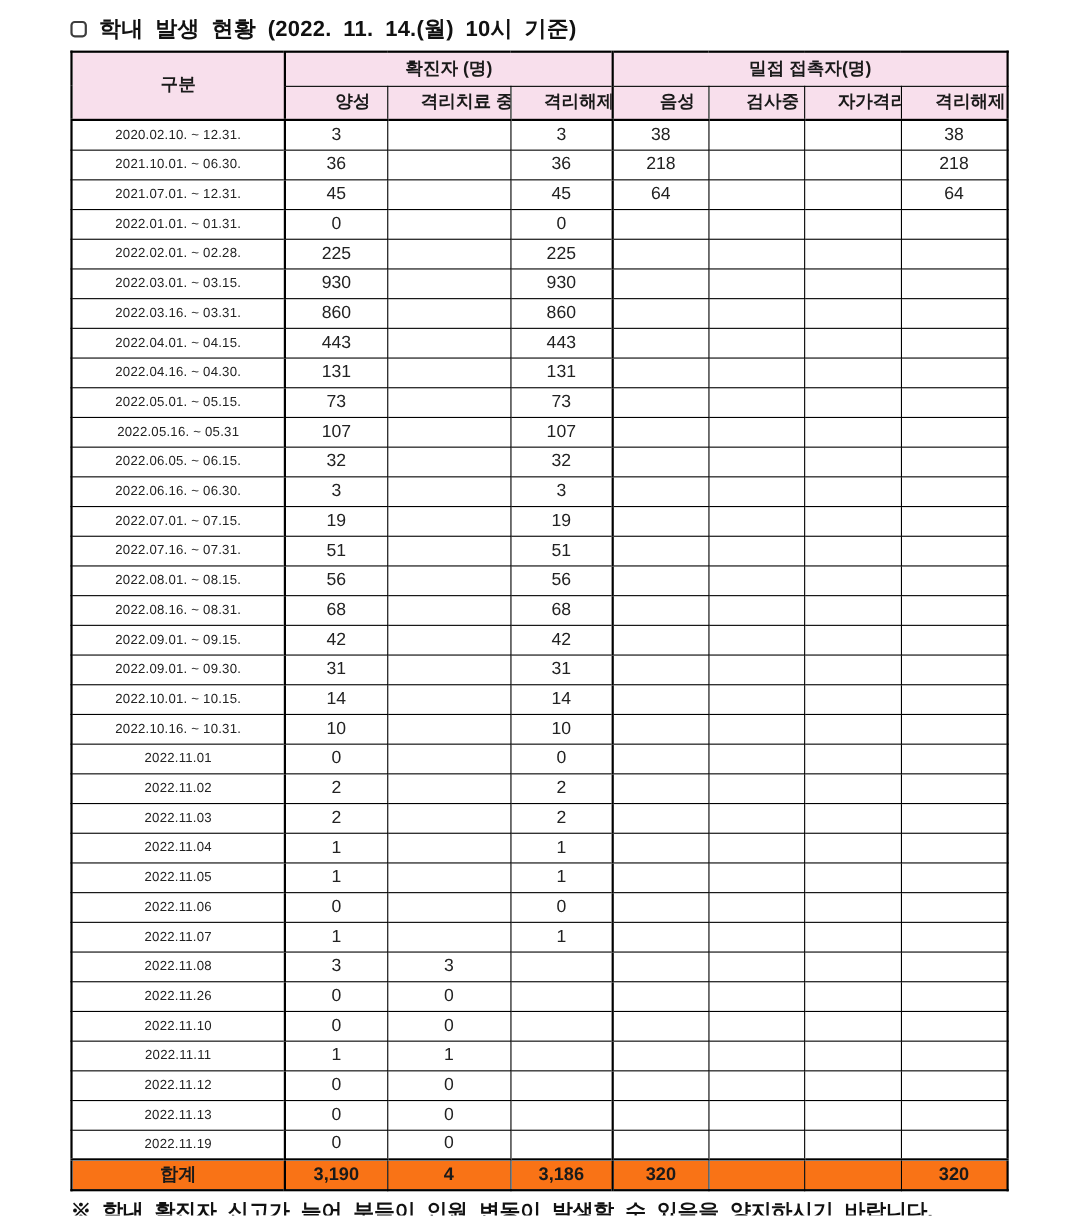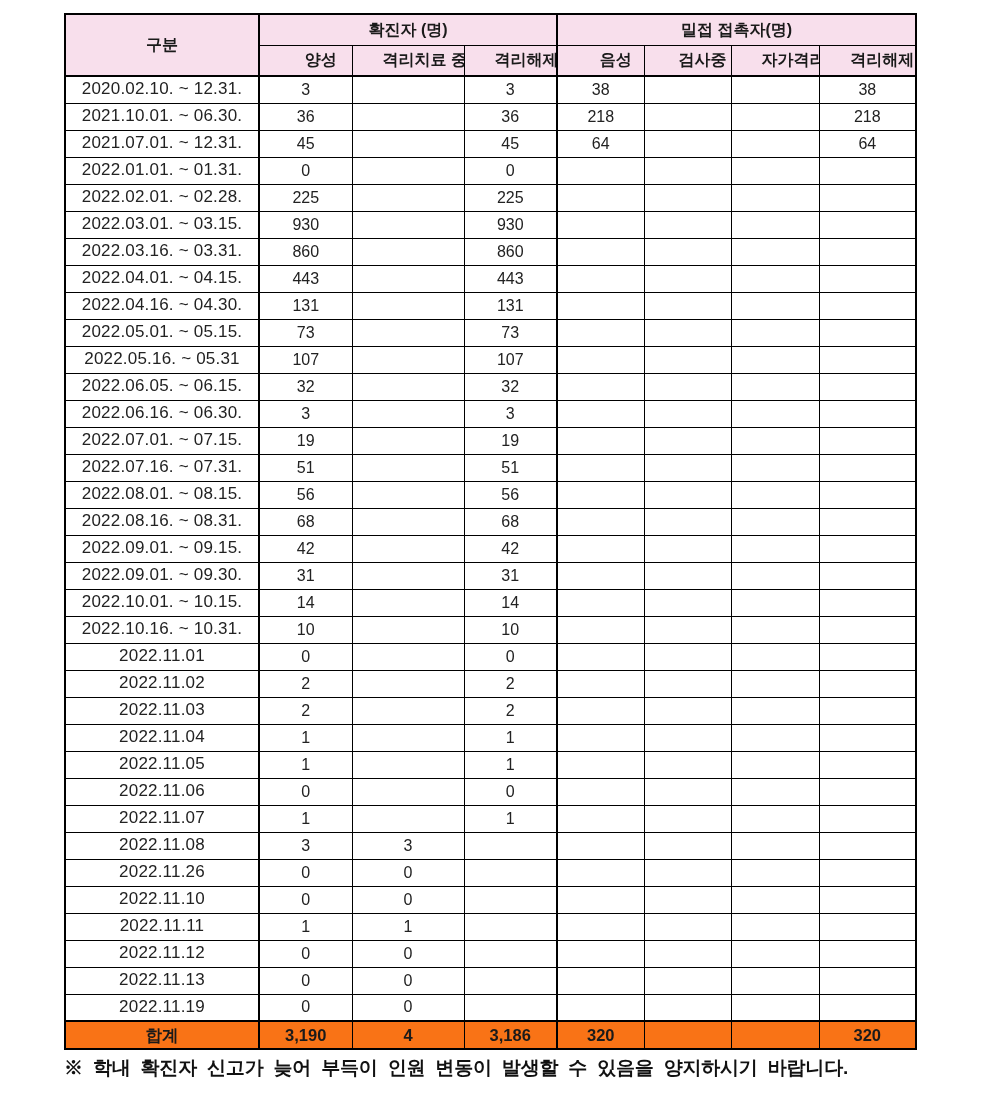--- a/index.html
+++ b/index.html
@@ -31,36 +31,40 @@
     border: 1px solid var(--border-color);
     text-align: center; vertical-align: middle;
     font-size: 16px; white-space: nowrap; overflow: hidden;
     padding: 0; line-height: 1.1;
   }
   thead th { background: var(--header-bg); font-weight: bold; height: 31px; }
   th.thick-left, td.thick-left { border-left: 2px solid var(--border-color); }
   th.cat-cell { border-bottom: 2px solid var(--border-color); }
   thead tr.sub-row th { border-bottom: 2px solid var(--border-color); padding-left: 30px; }
   tbody td { height: 27px; font-weight: normal; color: #222; }
-  tbody td.period-cell { font-size: 17px; letter-spacing: 0.2px; }
+  tbody td.period-cell { font-size: 12px; letter-spacing: 0.2px; }
   tfoot td {
     border-top: 2px solid var(--border-color);
     height: 28px; font-weight: bold; font-size: 16.5px; background: #f97316;
   }
   .footnote {
     margin-top: 5px; font-size: 19px; font-weight: bold;
     letter-spacing: -0.2px; word-spacing: 5px; color: #111;
     white-space: nowrap;
   }
 </style>
 </head>
 <body>
 
 <div class="page">
 
+  <div class="title-row">
+    <span class="title-bullet"></span>
+    <span>학내 발생 현황 (2022. 11. 14.(월) 10시 기준)</span>
+  </div>
 
   <table class="status-table">
     <colgroup>
       <col style="width:194px">
       <col style="width:93px">
       <col style="width:112px">
       <col style="width:93px">
       <col style="width:87px">
       <col style="width:87px">
       <col style="width:88px">

